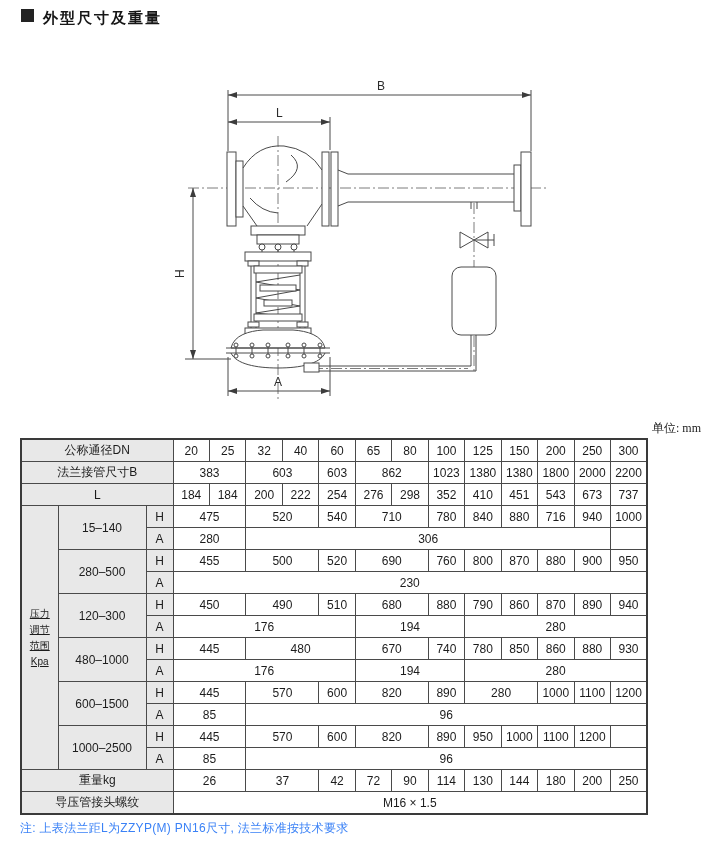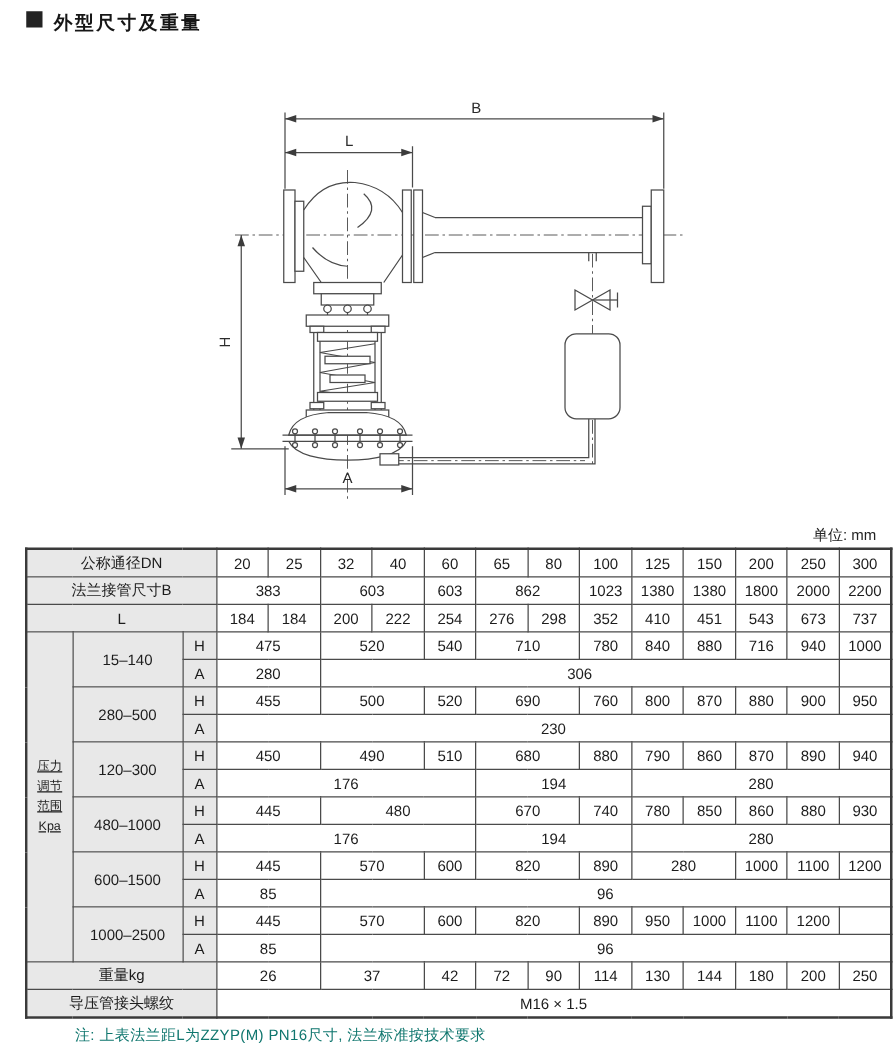--- a/index.html
+++ b/index.html
@@ -10,24 +10,24 @@
   #title-bar .sq{width:13px;height:13px;background:#232323;margin-right:9px;}
   #title-bar .tt{font-size:15px;font-weight:bold;letter-spacing:2px;color:#161616;}
   
   #drawing{position:absolute;left:0;top:0;}
   #drawing .ln{stroke:#4a4a4a;stroke-width:1;fill:none;}
   #drawing .ln2{stroke:#4a4a4a;stroke-width:1;fill:#ffffff;}
   #drawing .cl{stroke:#5a5a5a;stroke-width:0.8;fill:none;stroke-dasharray:11 3 2 3;}
   #drawing .ar{fill:#3c3c3c;stroke:none;}
   #drawing text{font-family:"Liberation Sans",sans-serif;font-size:12px;fill:#2b2b2b;}
   
-  #unit-label{position:absolute;top:420px;right:15px;font-size:12px;color:#222;}
-  #note{position:absolute;left:20px;top:820px;font-size:12px;color:#0f766e;letter-spacing:0.3px;margin-left:40px;}
+  #unit-label{position:absolute;top:420px;right:15px;font-size:12px;color:#222;font-family:Liberation Serif, serif;}
+  #note{position:absolute;left:20px;top:820px;font-size:12px;color:#3b82f6;letter-spacing:0.3px;}
   
-  #dims-table{position:absolute;left:20px;top:438px;width:694px;border-collapse:collapse;
+  #dims-table{position:absolute;left:20px;top:438px;width:628px;border-collapse:collapse;
               table-layout:fixed;border:2px solid #3a3a3a;}
   #dims-table td{border:1px solid #4a4a4a;height:21px;padding:0 1px;text-align:center;
                  vertical-align:middle;font-size:12px;background:#ffffff;color:#1c1c1c;
                  overflow:hidden;white-space:nowrap;}
   #dims-table td.hd{background:#e8e8e8;}
   #dims-table td.vlab{white-space:pre-line;line-height:1.6;font-size:10px;text-decoration:underline;}
 </style>
 </head>
 <body>
 

